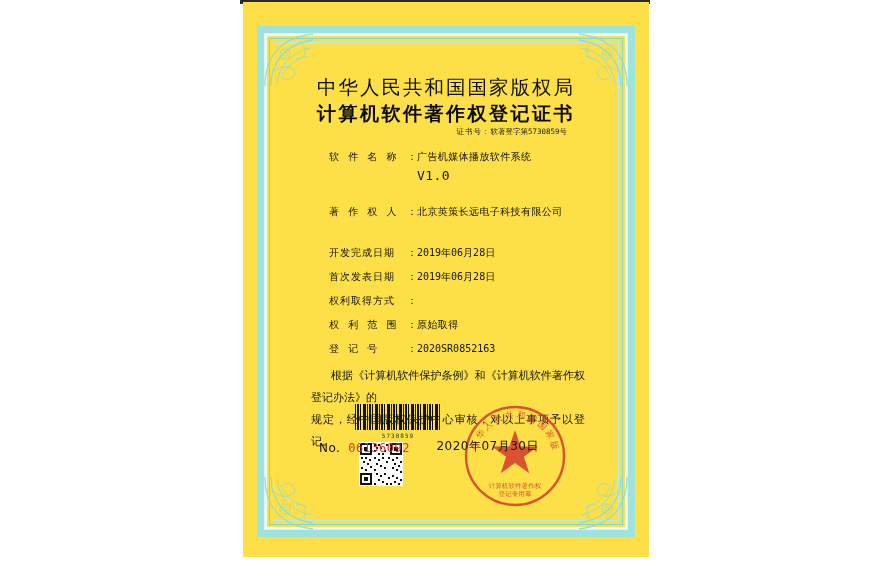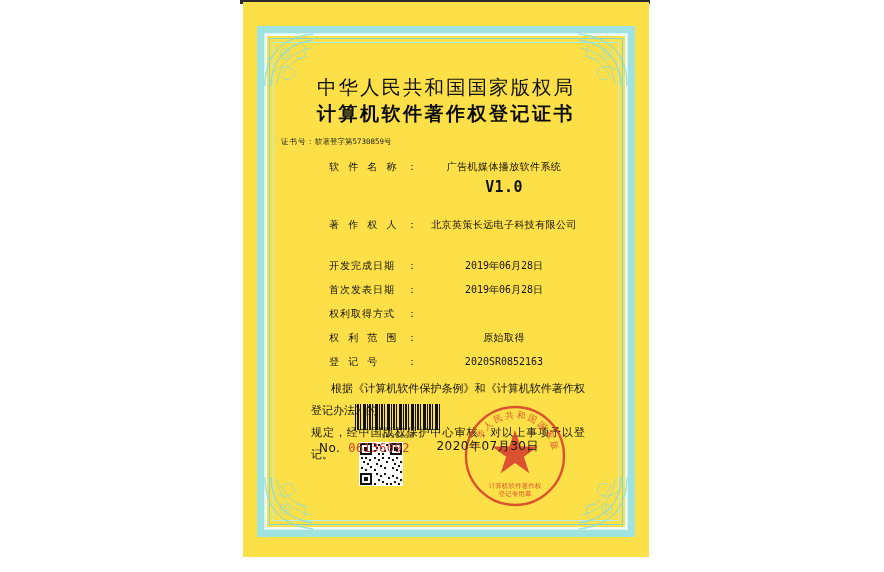--- a/index.html
+++ b/index.html
@@ -103,22 +103,22 @@
     text-align: center;
     font-family: "DejaVu Serif", "Liberation Serif", serif;
     font-size: 19px;
     font-weight: bold;
     letter-spacing: 2.5px;
     margin-top: 0;
     color: #0b0b0b;
   }
 
   .cert-no {
+    text-align: right;
     font-size: 7.5px;
-    margin-top: 10px;
     padding-right: 44px;
     color: #1a1a1a;
     letter-spacing: .3px;
   }
   .cert-no .lbl { letter-spacing: 1px; }
 
   .fields {
     margin-top: 12px;
     padding-left: 48px;
     padding-right: 20px;
@@ -146,28 +146,26 @@
     width: 10px;
     flex: 0 0 10px;
     text-align: center;
   }
 
   .field-value {
     flex: 1 1 auto;
     font-family: "DejaVu Sans", sans-serif;
     color: #121212;
     letter-spacing: .4px;
-    text-align: center;
   }
   .field-value .v2 {
     display: block;
     font-family: "DejaVu Sans Mono", monospace;
-    font-size: 15px;
+    font-size: 13px;
     margin-top: 2px;
-    font-weight: bold;
   }
   .mono { font-family: "DejaVu Sans Mono", monospace; letter-spacing: 0; }
 
   .gap-lg { height: 17px; }
   .gap-md { height: 9px; }
 
   .statement {
     margin-top: 4px;
     padding-left: 30px;
     padding-right: 26px;

